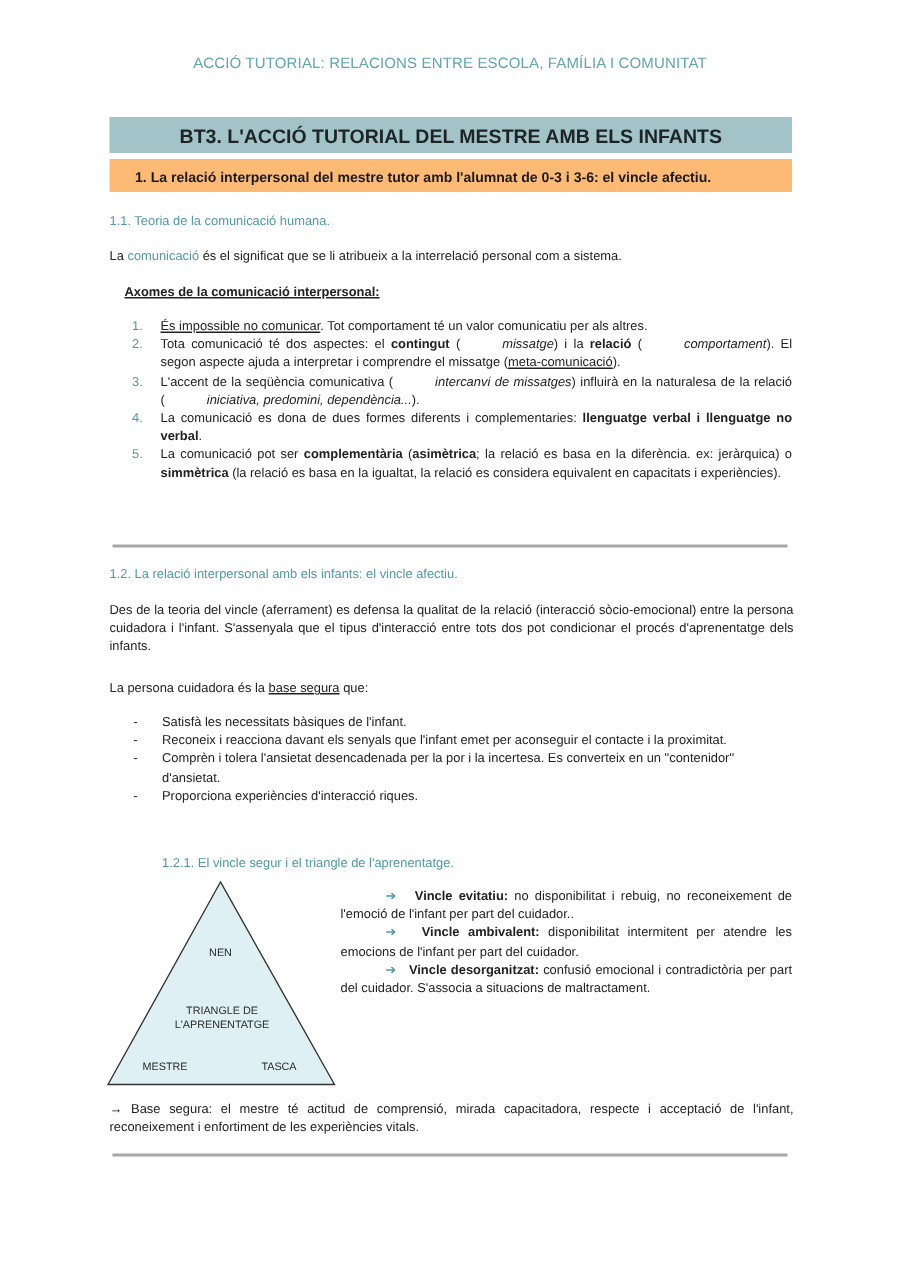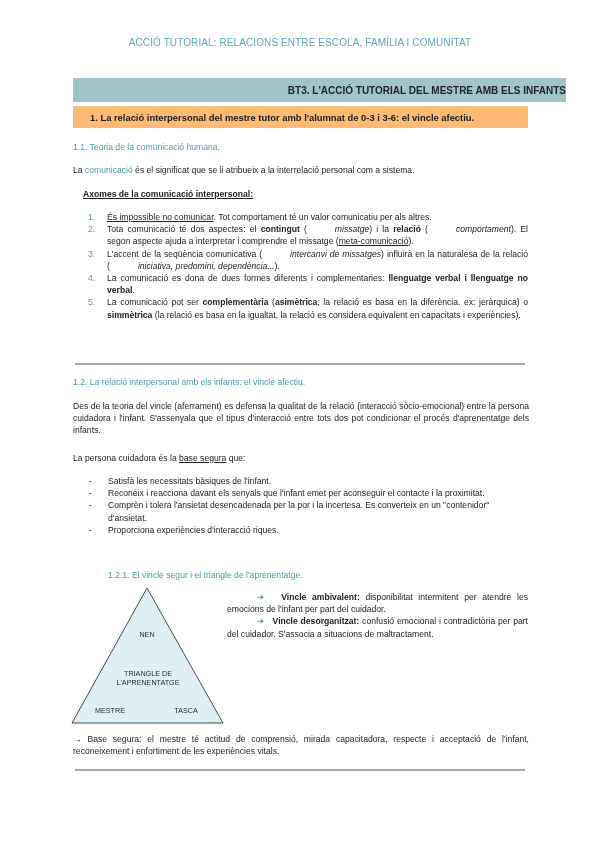--- a/index.html
+++ b/index.html
@@ -22,27 +22,27 @@
       width: 600px;
       text-align: center;
       font-size: 10px;
       color: #5fa6b1;
       letter-spacing: 0.1px;
     }
     .title-band {
       position: absolute;
       left: 73px;
       top: 78px;
-      width: 493px;
+      width: 455px;
       height: 24px;
       background: #a2c3c8;
       display: flex;
       align-items: center;
-      justify-content: flex-end;
-      font-size: 10px;
+      justify-content: center;
+      font-size: 13px;
       font-weight: bold;
       color: #1d2426;
     }
     .sub-band {
       position: absolute;
       left: 73px;
       top: 106px;
       width: 455px;
       height: 22px;
       background: #fdba74;
@@ -225,19 +225,20 @@
   <div class="tri-label" style="left:62px; top:44px; width:30px;">NEN</div>
   <div class="tri-label" style="left:38px; top:83px; width:80px;">
     <div>TRIANGLE DE</div>
     <div>L'APRENENTATGE</div>
   </div>
   <div class="tri-label" style="left:20px; top:120px; width:40px;">MESTRE</div>
   <div class="tri-label" style="left:98px; top:120px; width:36px;">TASCA</div>
 </div>
 
 <div class="vincle-block">
+  <p><span class="arrow">➔</span>&nbsp;&nbsp;&nbsp;<span class="b">Vincle evitatiu:</span><span> no disponibilitat i rebuig, no reconeixement de l'emoció de l'infant per part del cuidador..</span></p>
   <p><span class="arrow">➔</span>&nbsp;&nbsp;&nbsp;<span class="b">Vincle ambivalent:</span><span> disponibilitat intermitent per atendre les emocions de l'infant per part del cuidador.</span></p>
   <p><span class="arrow">➔</span>&nbsp;&nbsp;&nbsp;<span class="b">Vincle desorganitzat:</span><span> confusió emocional i contradictòria per part del cuidador. S'associa a situacions de maltractament.</span></p>
 </div>
 
 <div class="txt justify" style="left:73px; top:733px; width:456px;">→ Base segura: el mestre té actitud de comprensió, mirada capacitadora, respecte i acceptació de l'infant, reconeixement i enfortiment de les experiències vitals.</div>
 
 <div class="rule" style="top:769px;"></div>
 
 </body></html>

